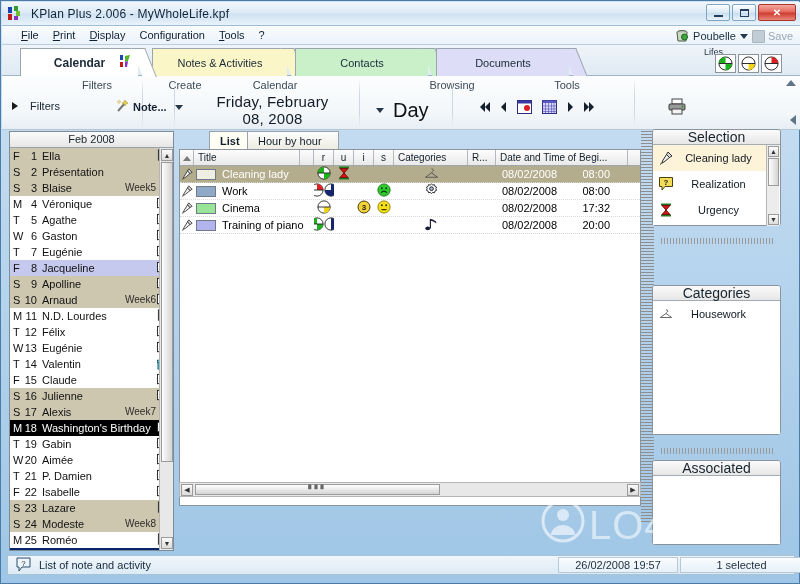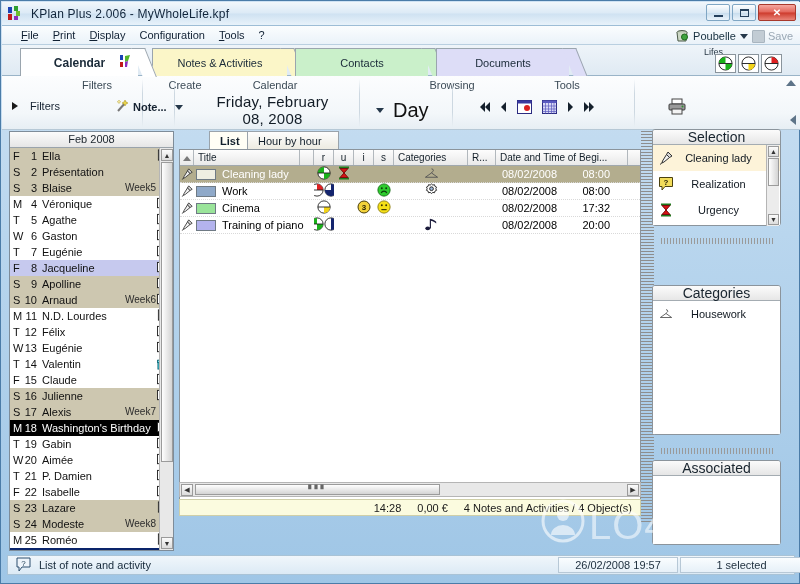--- a/index.html
+++ b/index.html
@@ -958,25 +958,20 @@
           </div>
         </div>
     </div>
 
     <div class="hsb">
       <div class="sb-arrow" style="position:absolute;left:0;top:0;">◀</div>
       <div class="hsb-thumb" style="left:15px;width:245px;">▘▘▘</div>
       <div class="sb-arrow" style="position:absolute;right:0;top:0;">▶</div>
     </div>
 
-    <div class="statusstrip">
-      <span>14:28</span>
-      <span>0,00 €</span>
-      <span>4 Notes and Activities / 4 Object(s)</span>
-    </div>
   </div>
   <div class="cpanel-vsb"></div>
 
   <div class="rgroup" style="left:651px;top:128px;width:129px;height:97px;">
     <div class="rgroup-hdr">Selection</div>
     <div class="rlist" id="sel-list">
         <div class="ritem sel">
           <span style="width:18px;display:flex;justify-content:center;">
             <svg width="14" height="14" viewBox="0 0 14 14">
               <path d="M9 1 L13 5 L10.5 6.5 L7.5 3.5 Z" fill="#d8d8d8" stroke="#333"></path>

